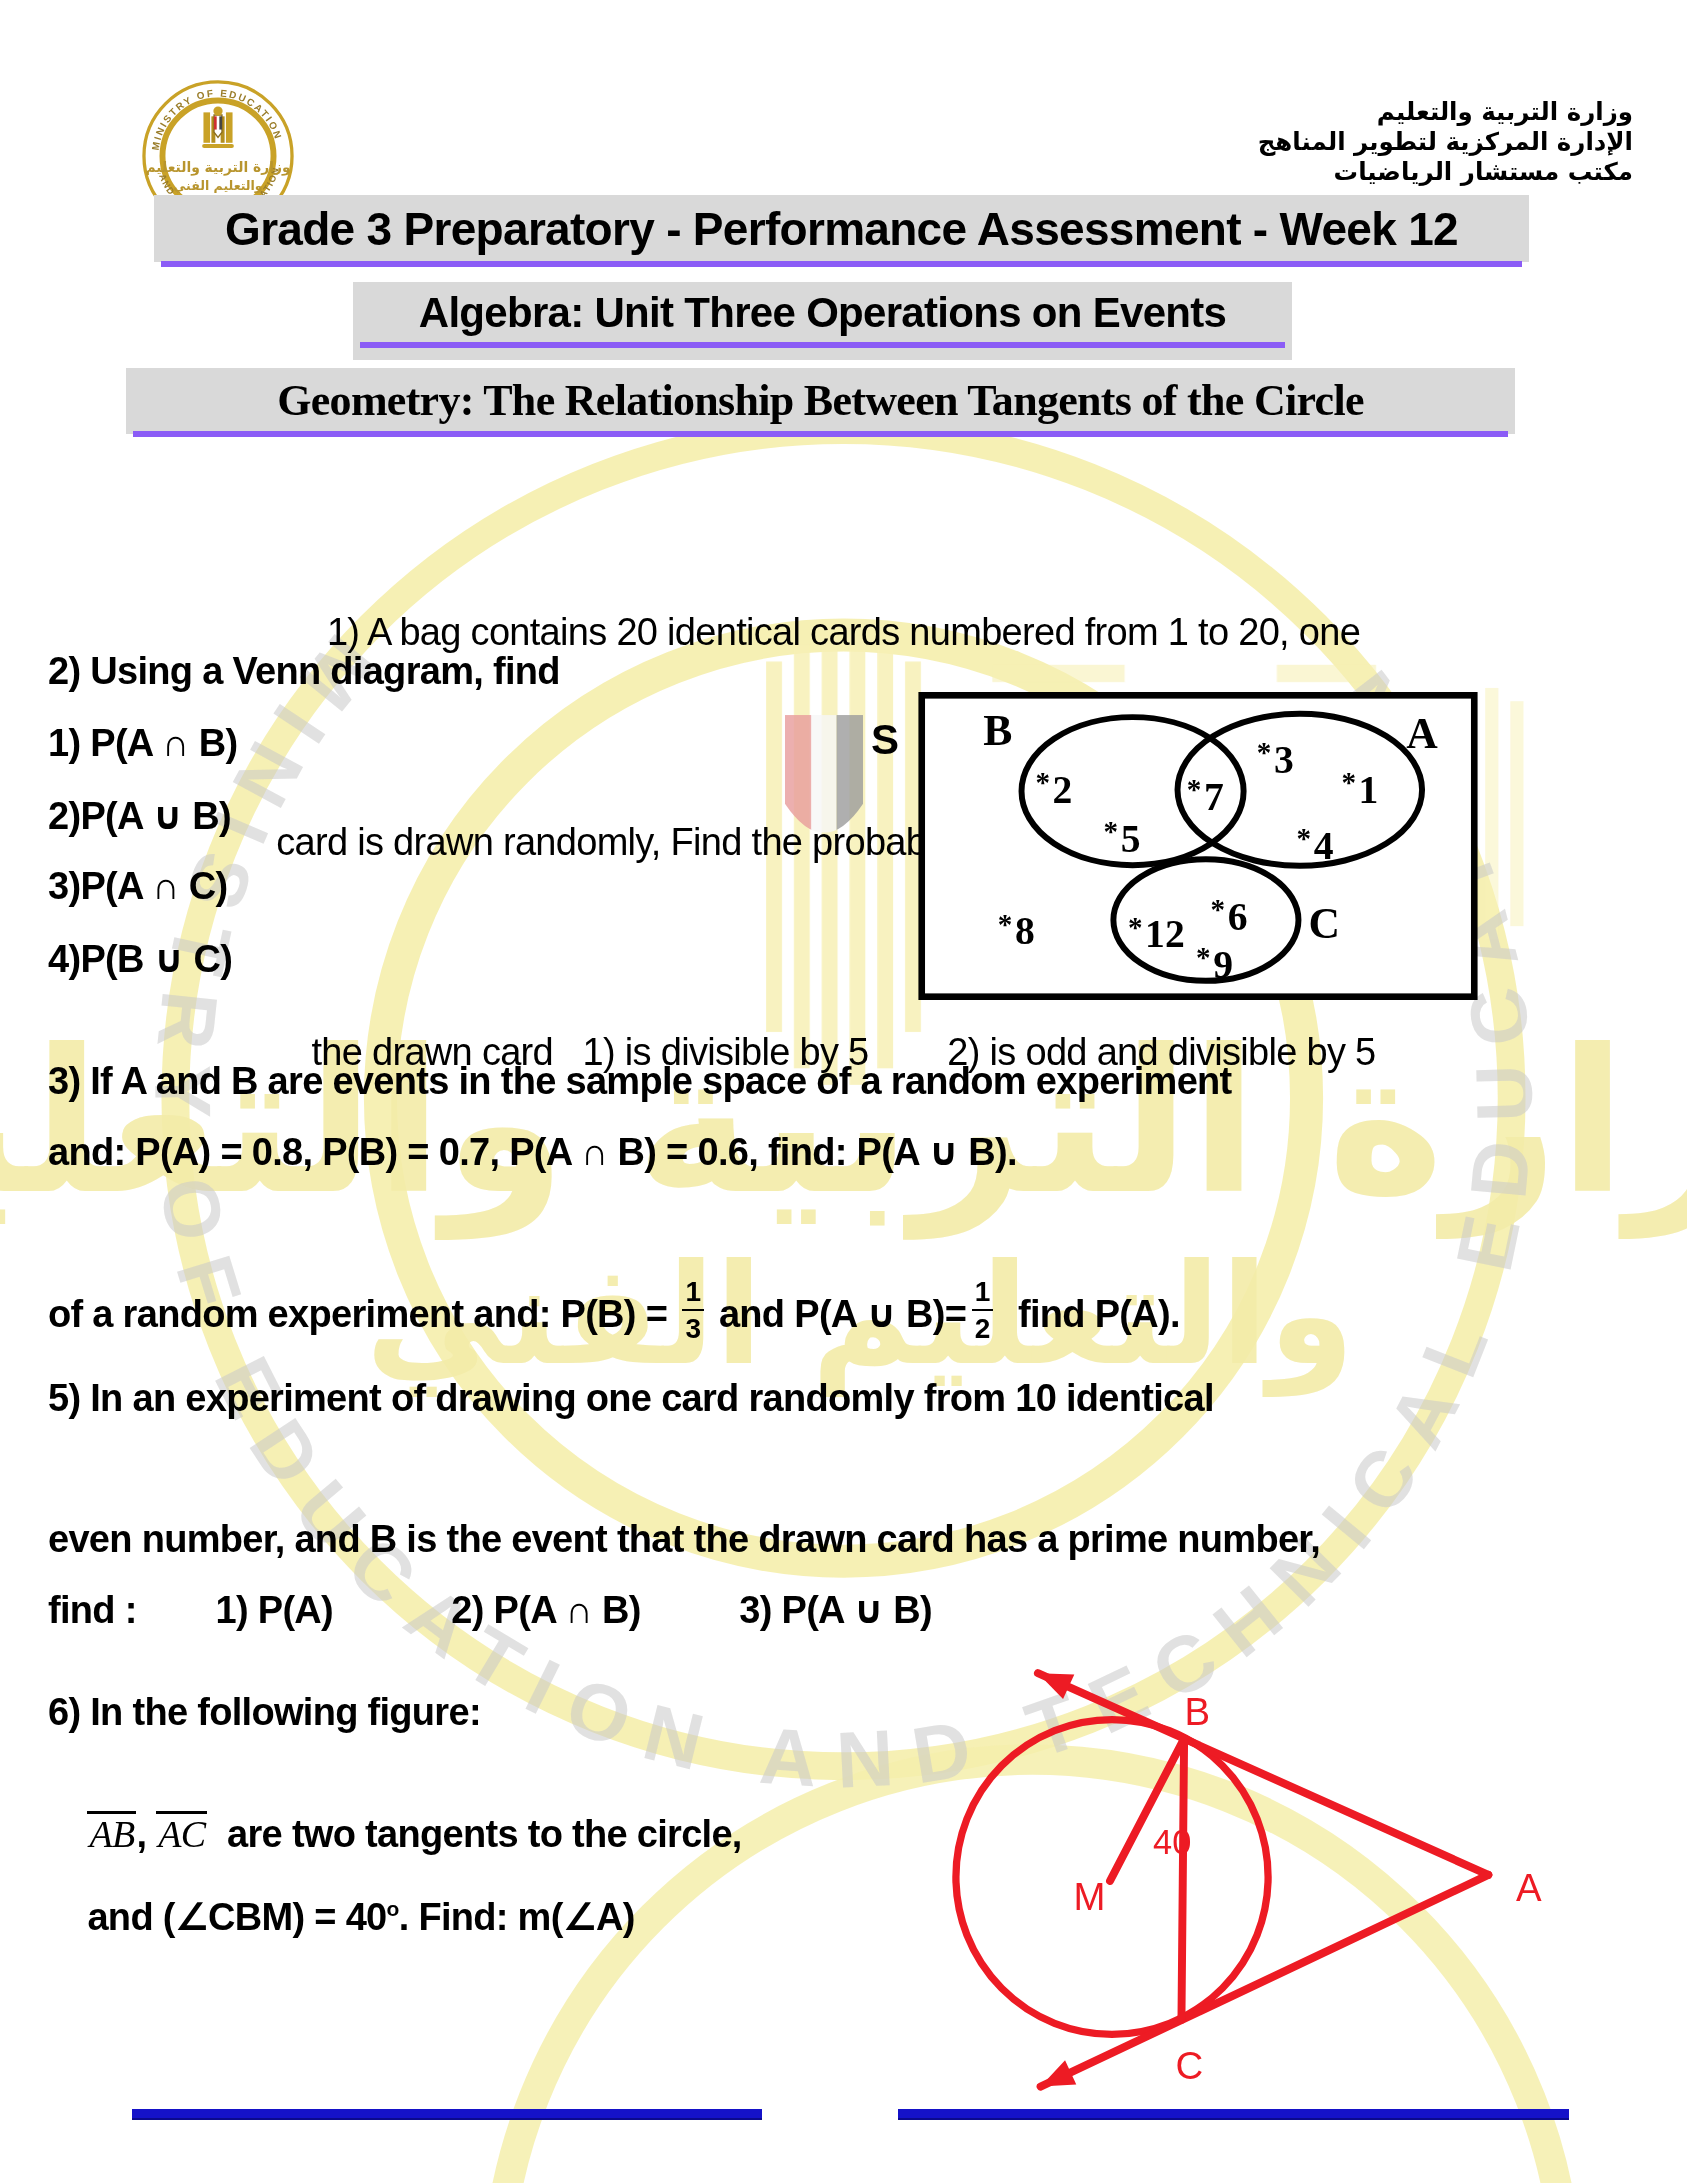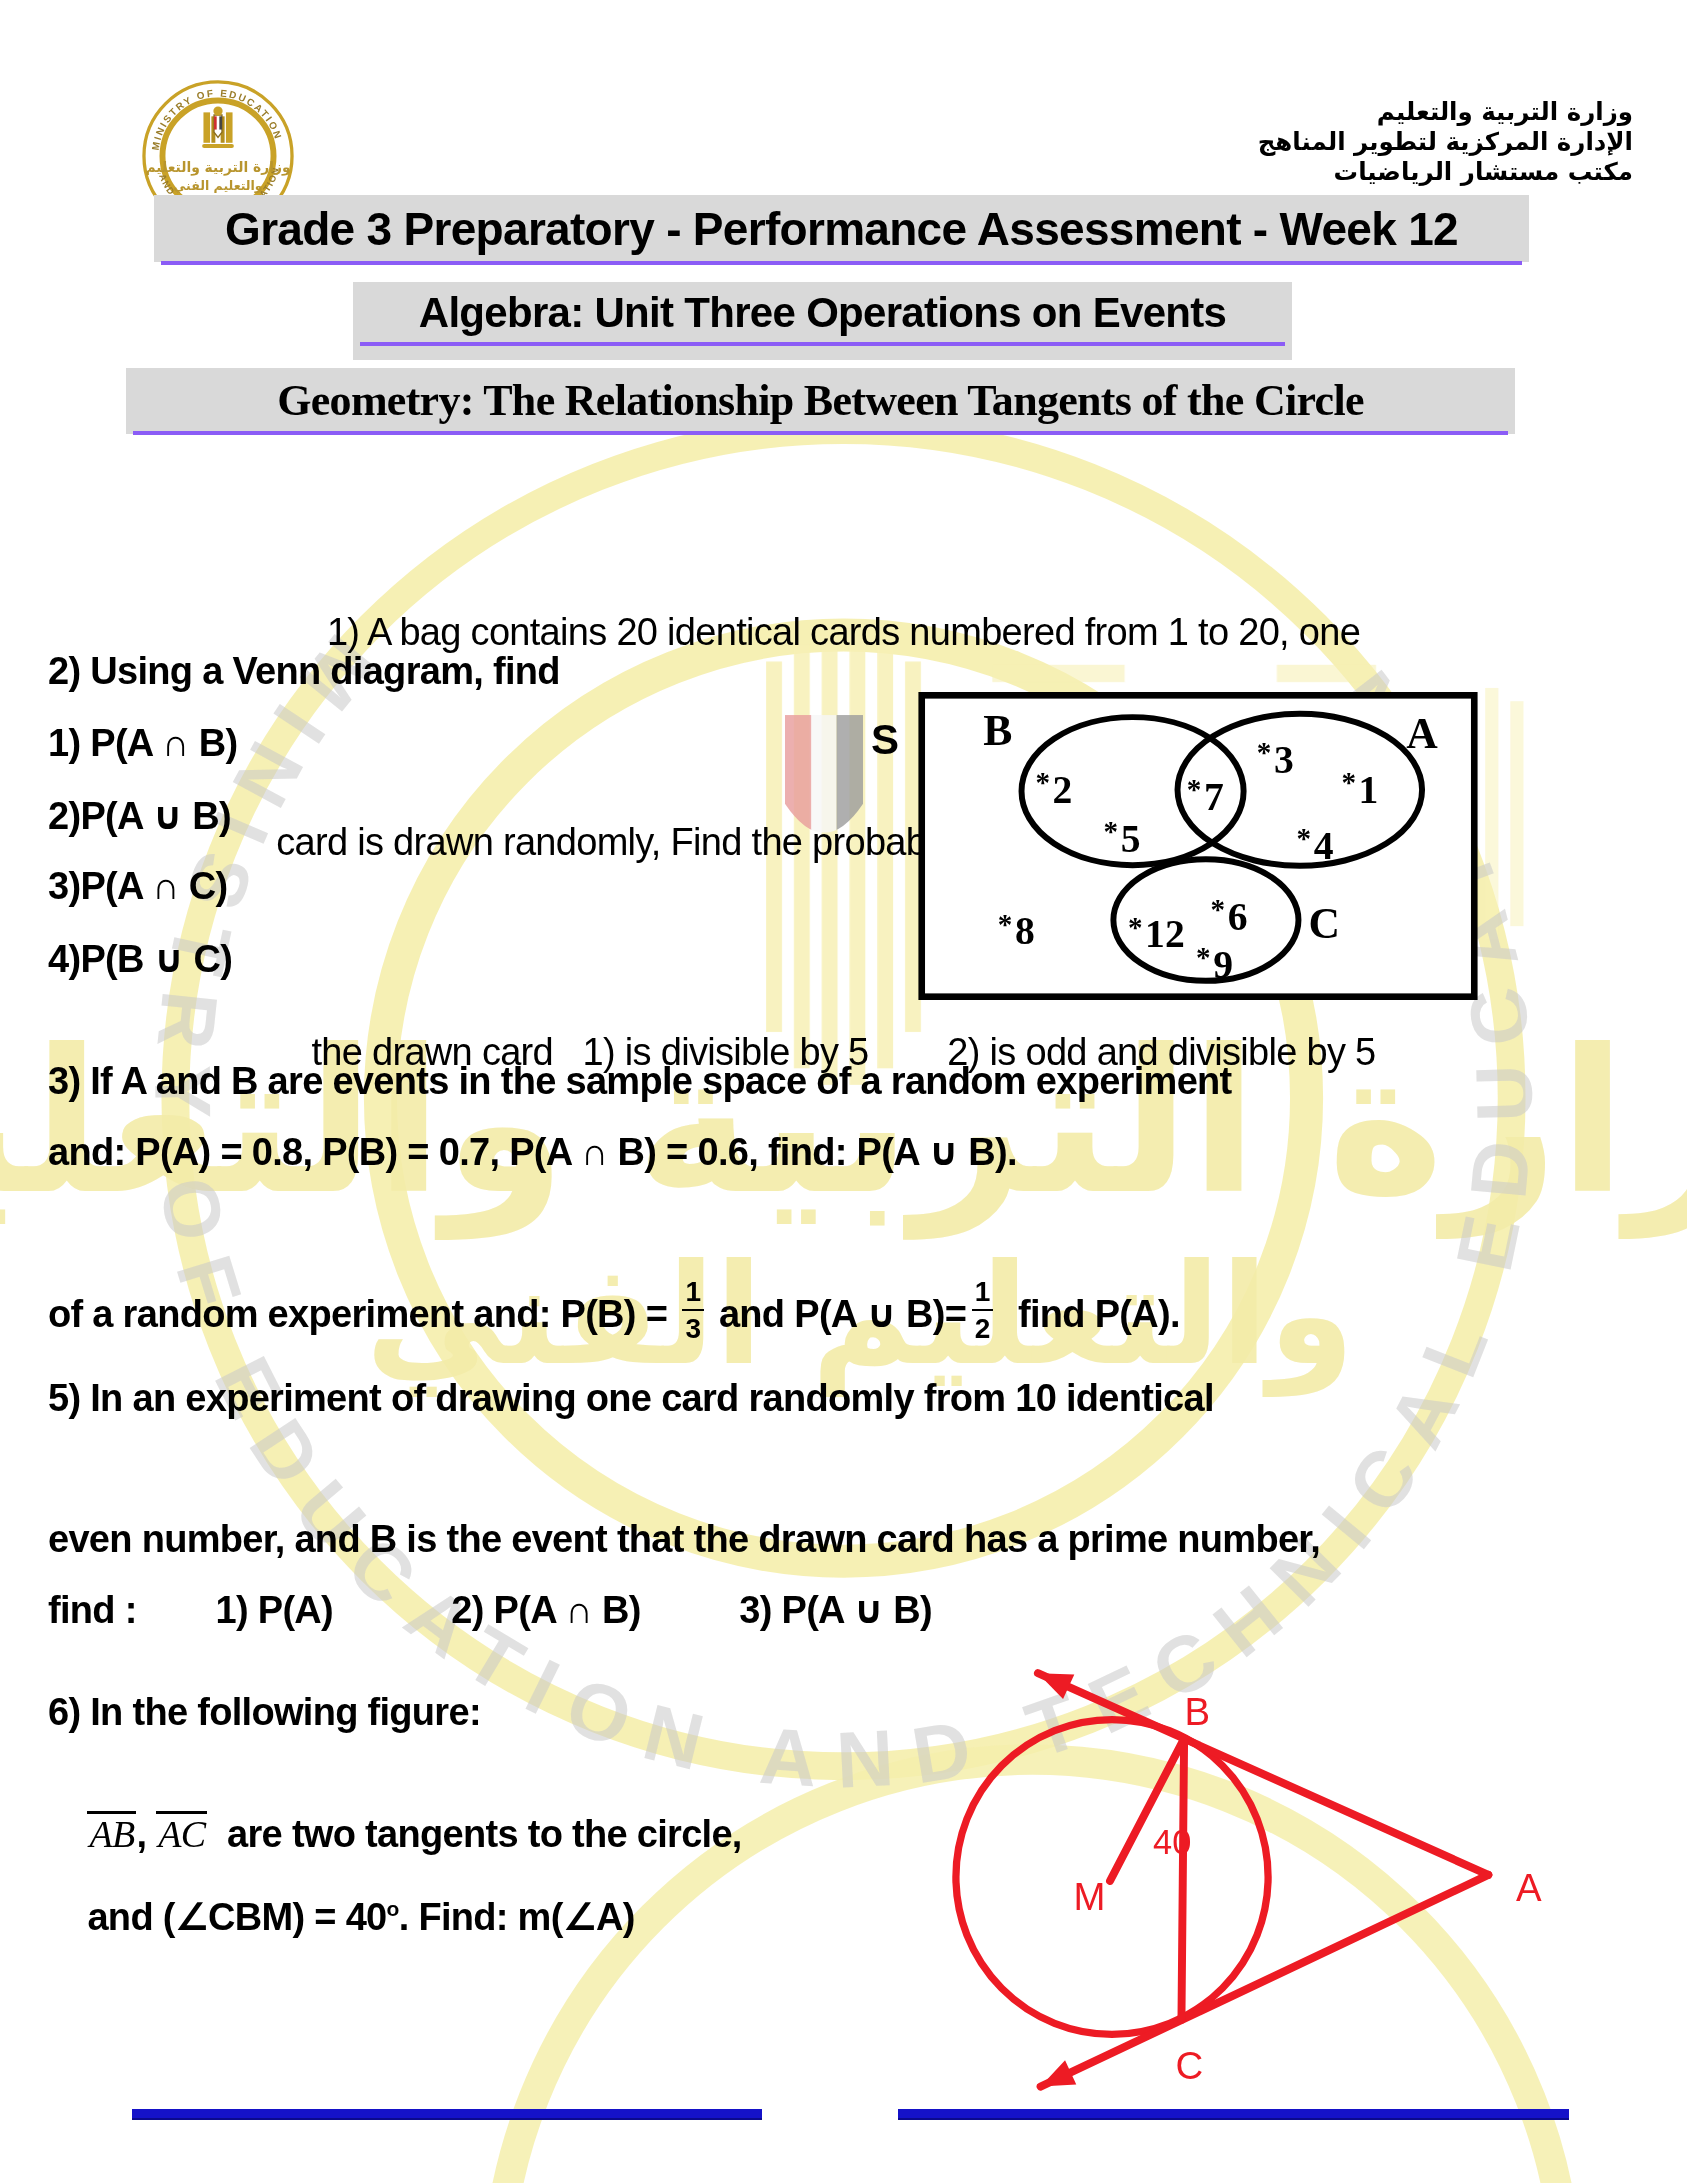--- a/index.html
+++ b/index.html
@@ -6,21 +6,21 @@
   .page{position:relative;width:1687px;height:2183px;background:#ffffff;overflow:hidden;
         font-family:"Liberation Sans","DejaVu Sans",sans-serif;color:#000;}
   svg{position:absolute;overflow:visible;}
   .wm{left:0;top:0;}
   
   .arabic-head{position:absolute;top:97px;right:54px;text-align:right;direction:rtl;
       font-family:"DejaVu Sans",sans-serif;font-weight:bold;font-size:24.5px;line-height:30px;}
   
   .hbar{position:absolute;background:#d9d9d9;text-align:center;}
   .hbar .htxt{display:block;margin:2.6px 6.6px 0 6.6px;padding:4px 0 5.3px 0;
-      font-weight:bold;letter-spacing:-0.7px;border-bottom:4px solid #8b5cf6;}
+      font-weight:bold;letter-spacing:-0.7px;border-bottom:6px solid #8b5cf6;}
   .hbar1{left:154px;top:195px;width:1375px;height:67px;font-size:46px;}
   .hbar2{left:353px;top:282px;width:939px;height:78px;font-size:42px;}
   .hbar3{left:126px;top:368px;width:1389px;height:66px;font-size:44px;font-family:Liberation Serif, serif;}
   
   .tline{position:absolute;font-weight:bold;font-size:38px;letter-spacing:-0.7px;white-space:pre;}
   .center-block{position:absolute;left:53px;top:457px;width:1581px;text-align:center;
       font-weight:normal;font-size:38px;letter-spacing:-0.7px;line-height:70px;white-space:pre;}
   .eq-line{display:flex;align-items:center;}
   .frac{display:inline-flex;flex-direction:column;align-items:center;font-size:28px;
       line-height:1;font-weight:bold;margin:0 5.3px;transform:translateY(-4px);}

